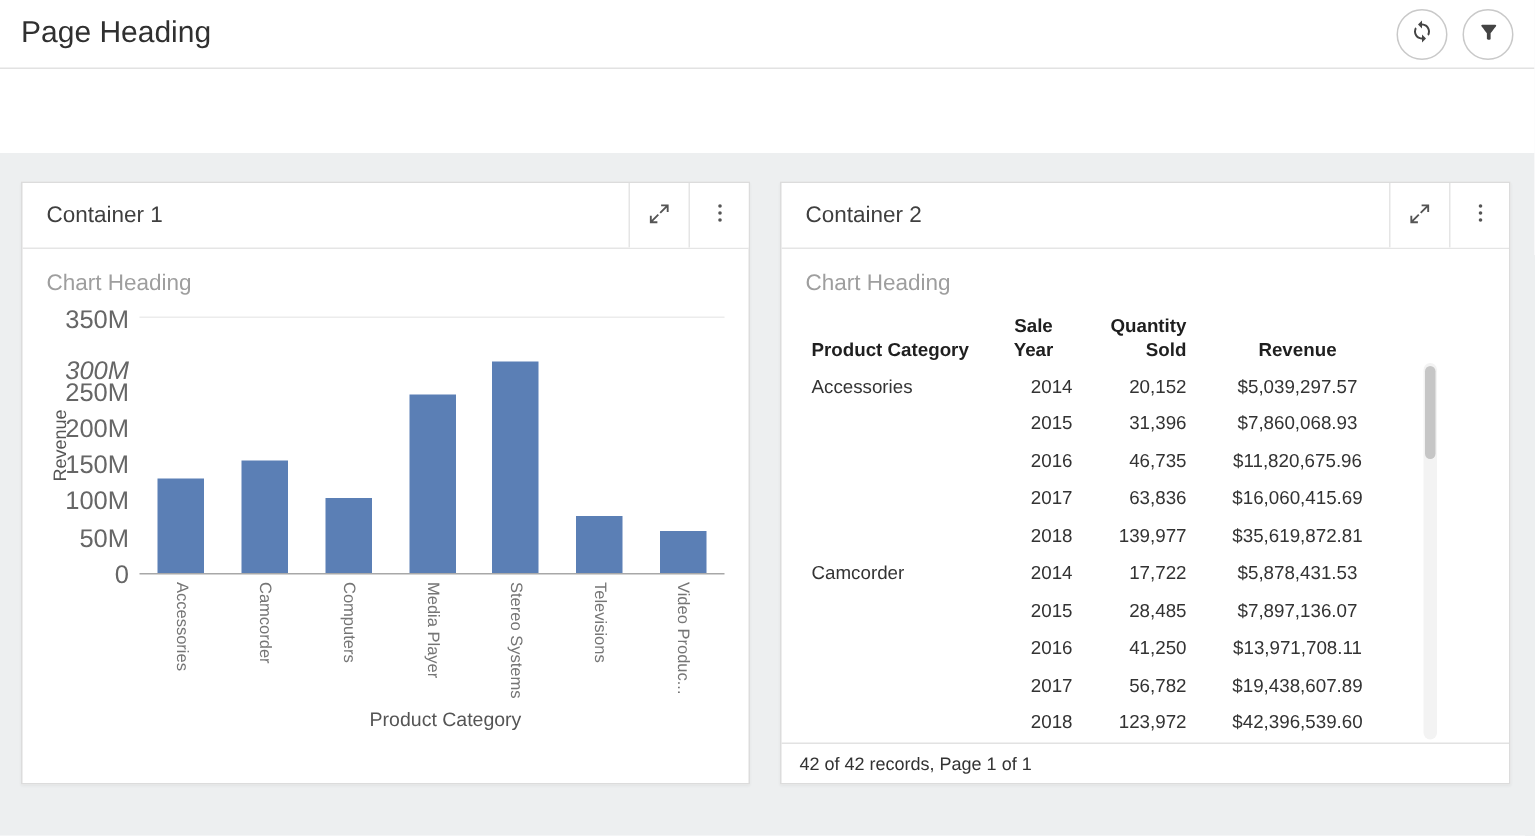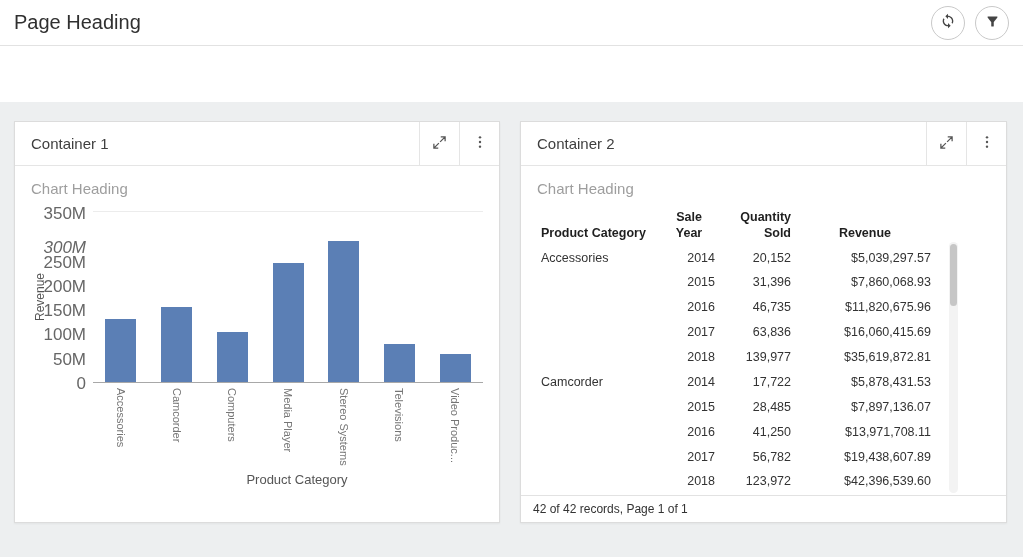--- a/index.html
+++ b/index.html
@@ -98,21 +98,21 @@
   th {
     font-size:12.5px; font-weight:bold; color:#1f1f1f;
     vertical-align:bottom; padding:2px 4px 4px 4px; line-height:1.3;
   }
   td { font-size:12.5px; color:#333; padding:4px 4px; line-height:1.35; white-space:nowrap; }
   .c0 { width:122px; text-align:left; }
   th.c1 { text-align:center; } td.c1 { text-align:right; }
   .c1 { width:60px; }
   .c2 { width:76px; text-align:right; }
   .c3 { width:140px; }
-  th.c3 { text-align:center; } td.c3 { text-align:right; }
+  th.c3 { text-align:center; } td.c3 { text-align:center; }
 
   .vscroll {
     position:absolute; top:76px; bottom:2px; right:48px; width:9px;
     background:#f3f3f3; border-radius:5px;
   }
   .vscroll-thumb {
     position:absolute; top:2px; left:1px; width:7px; height:62px;
     background:#c6c6c6; border-radius:4px;
   }
 

